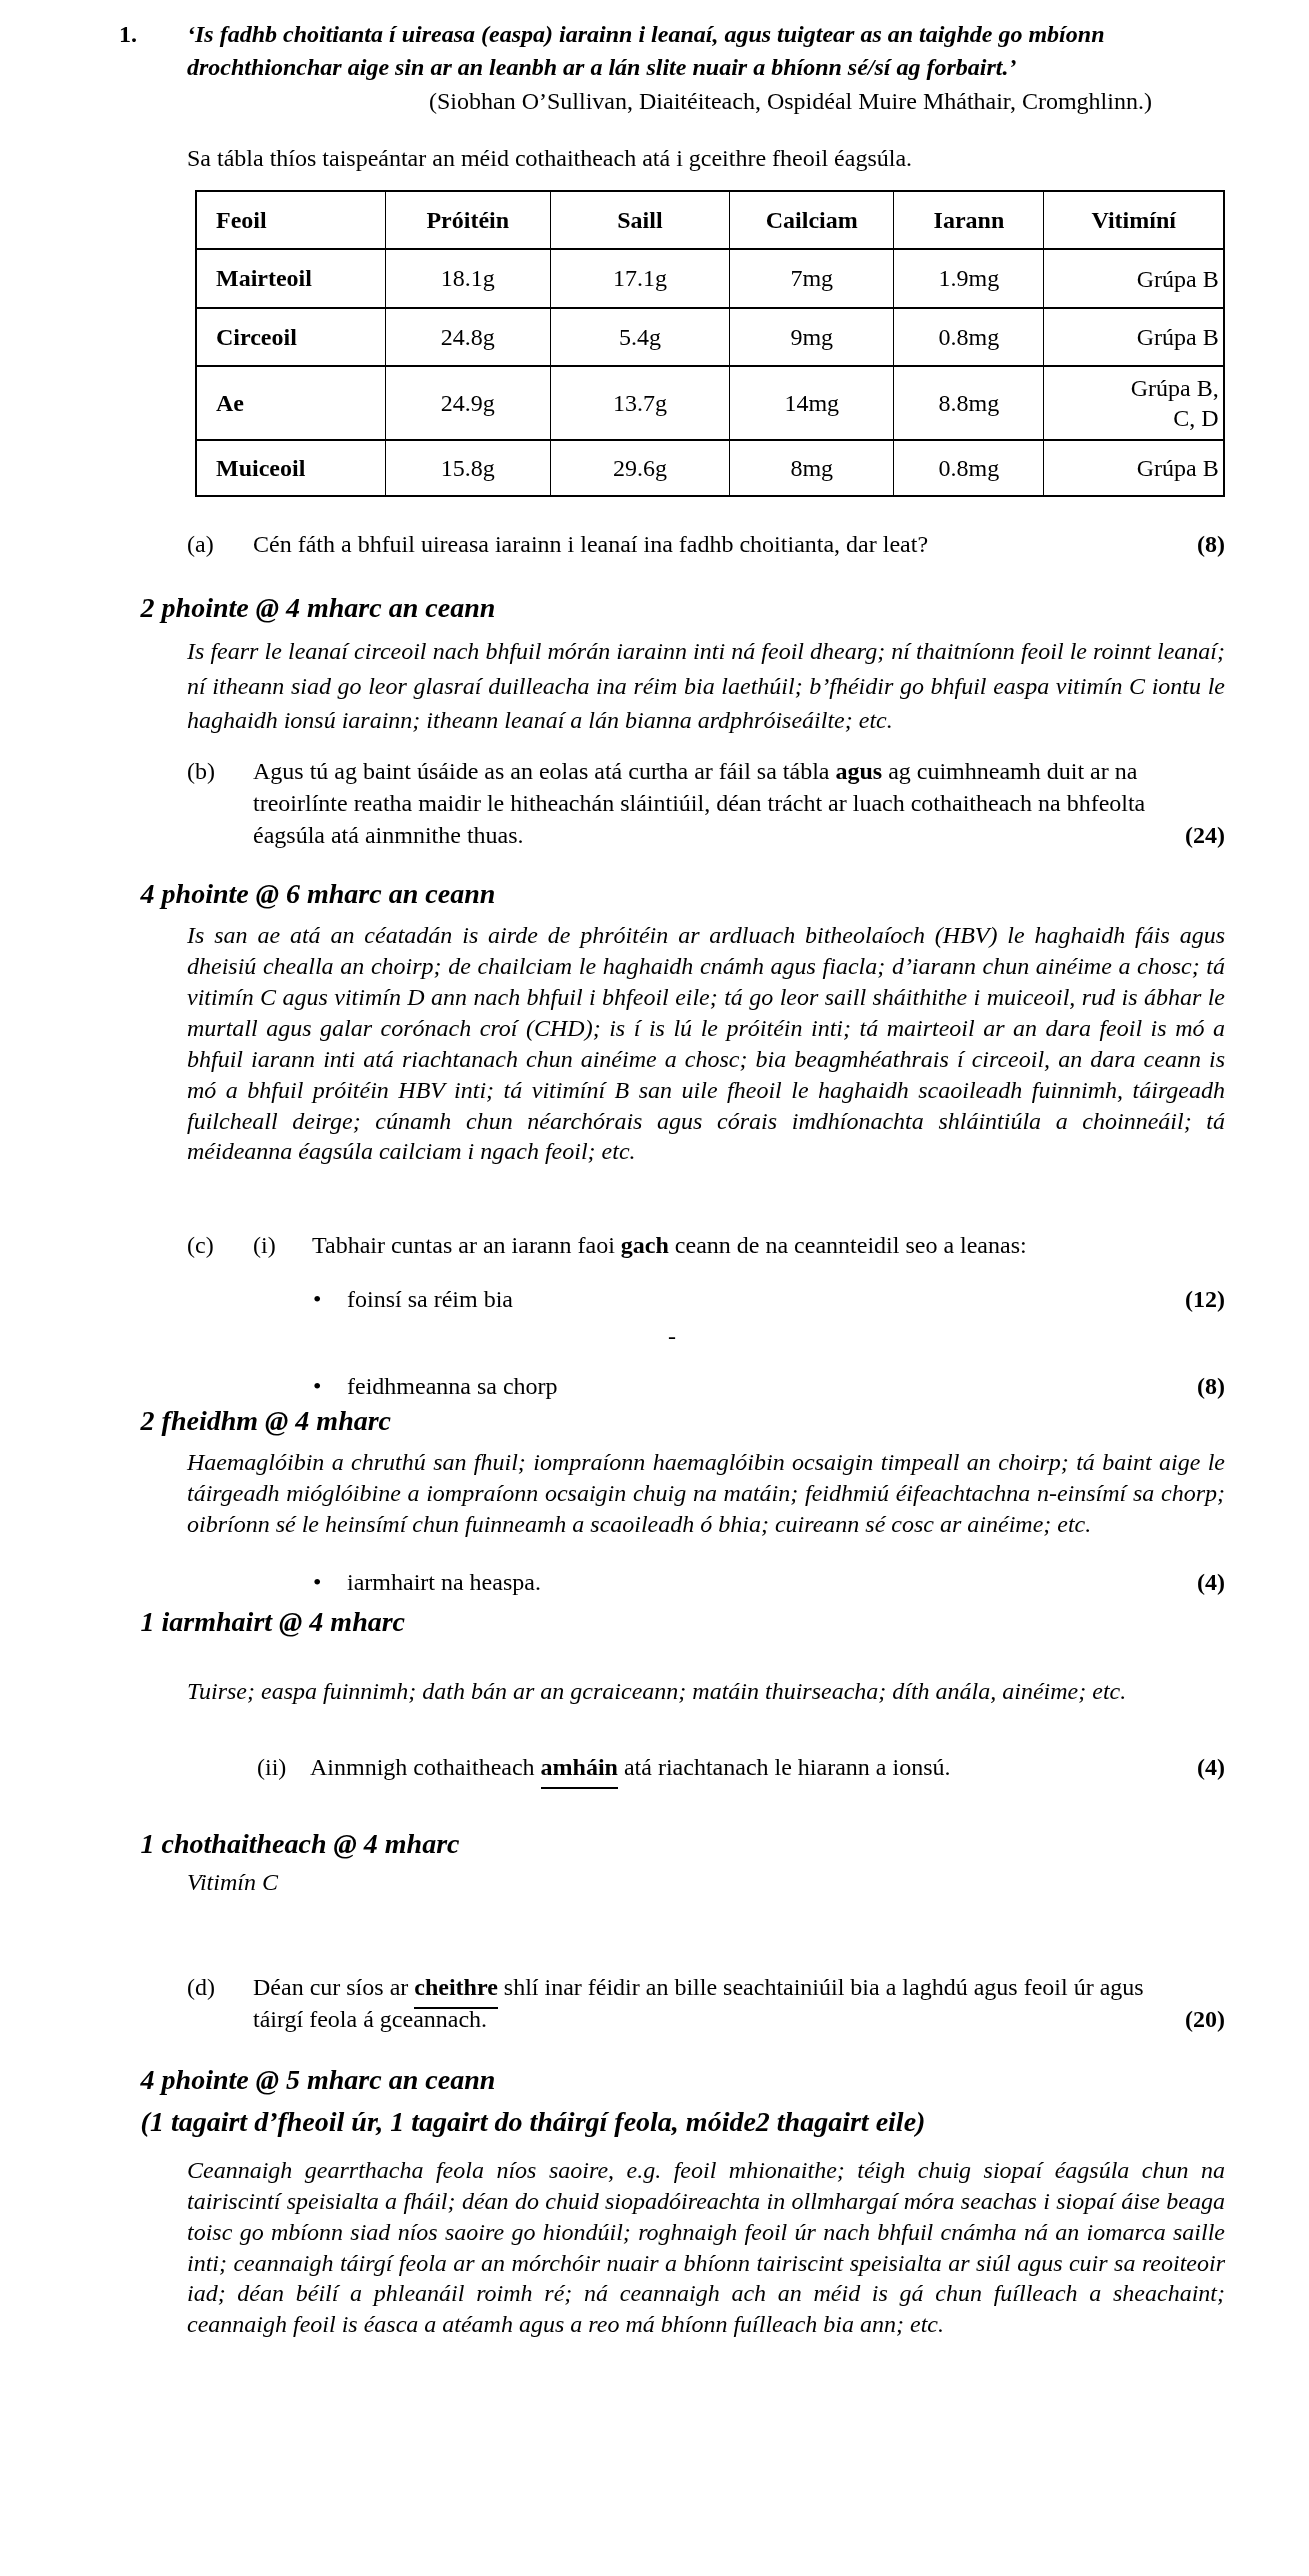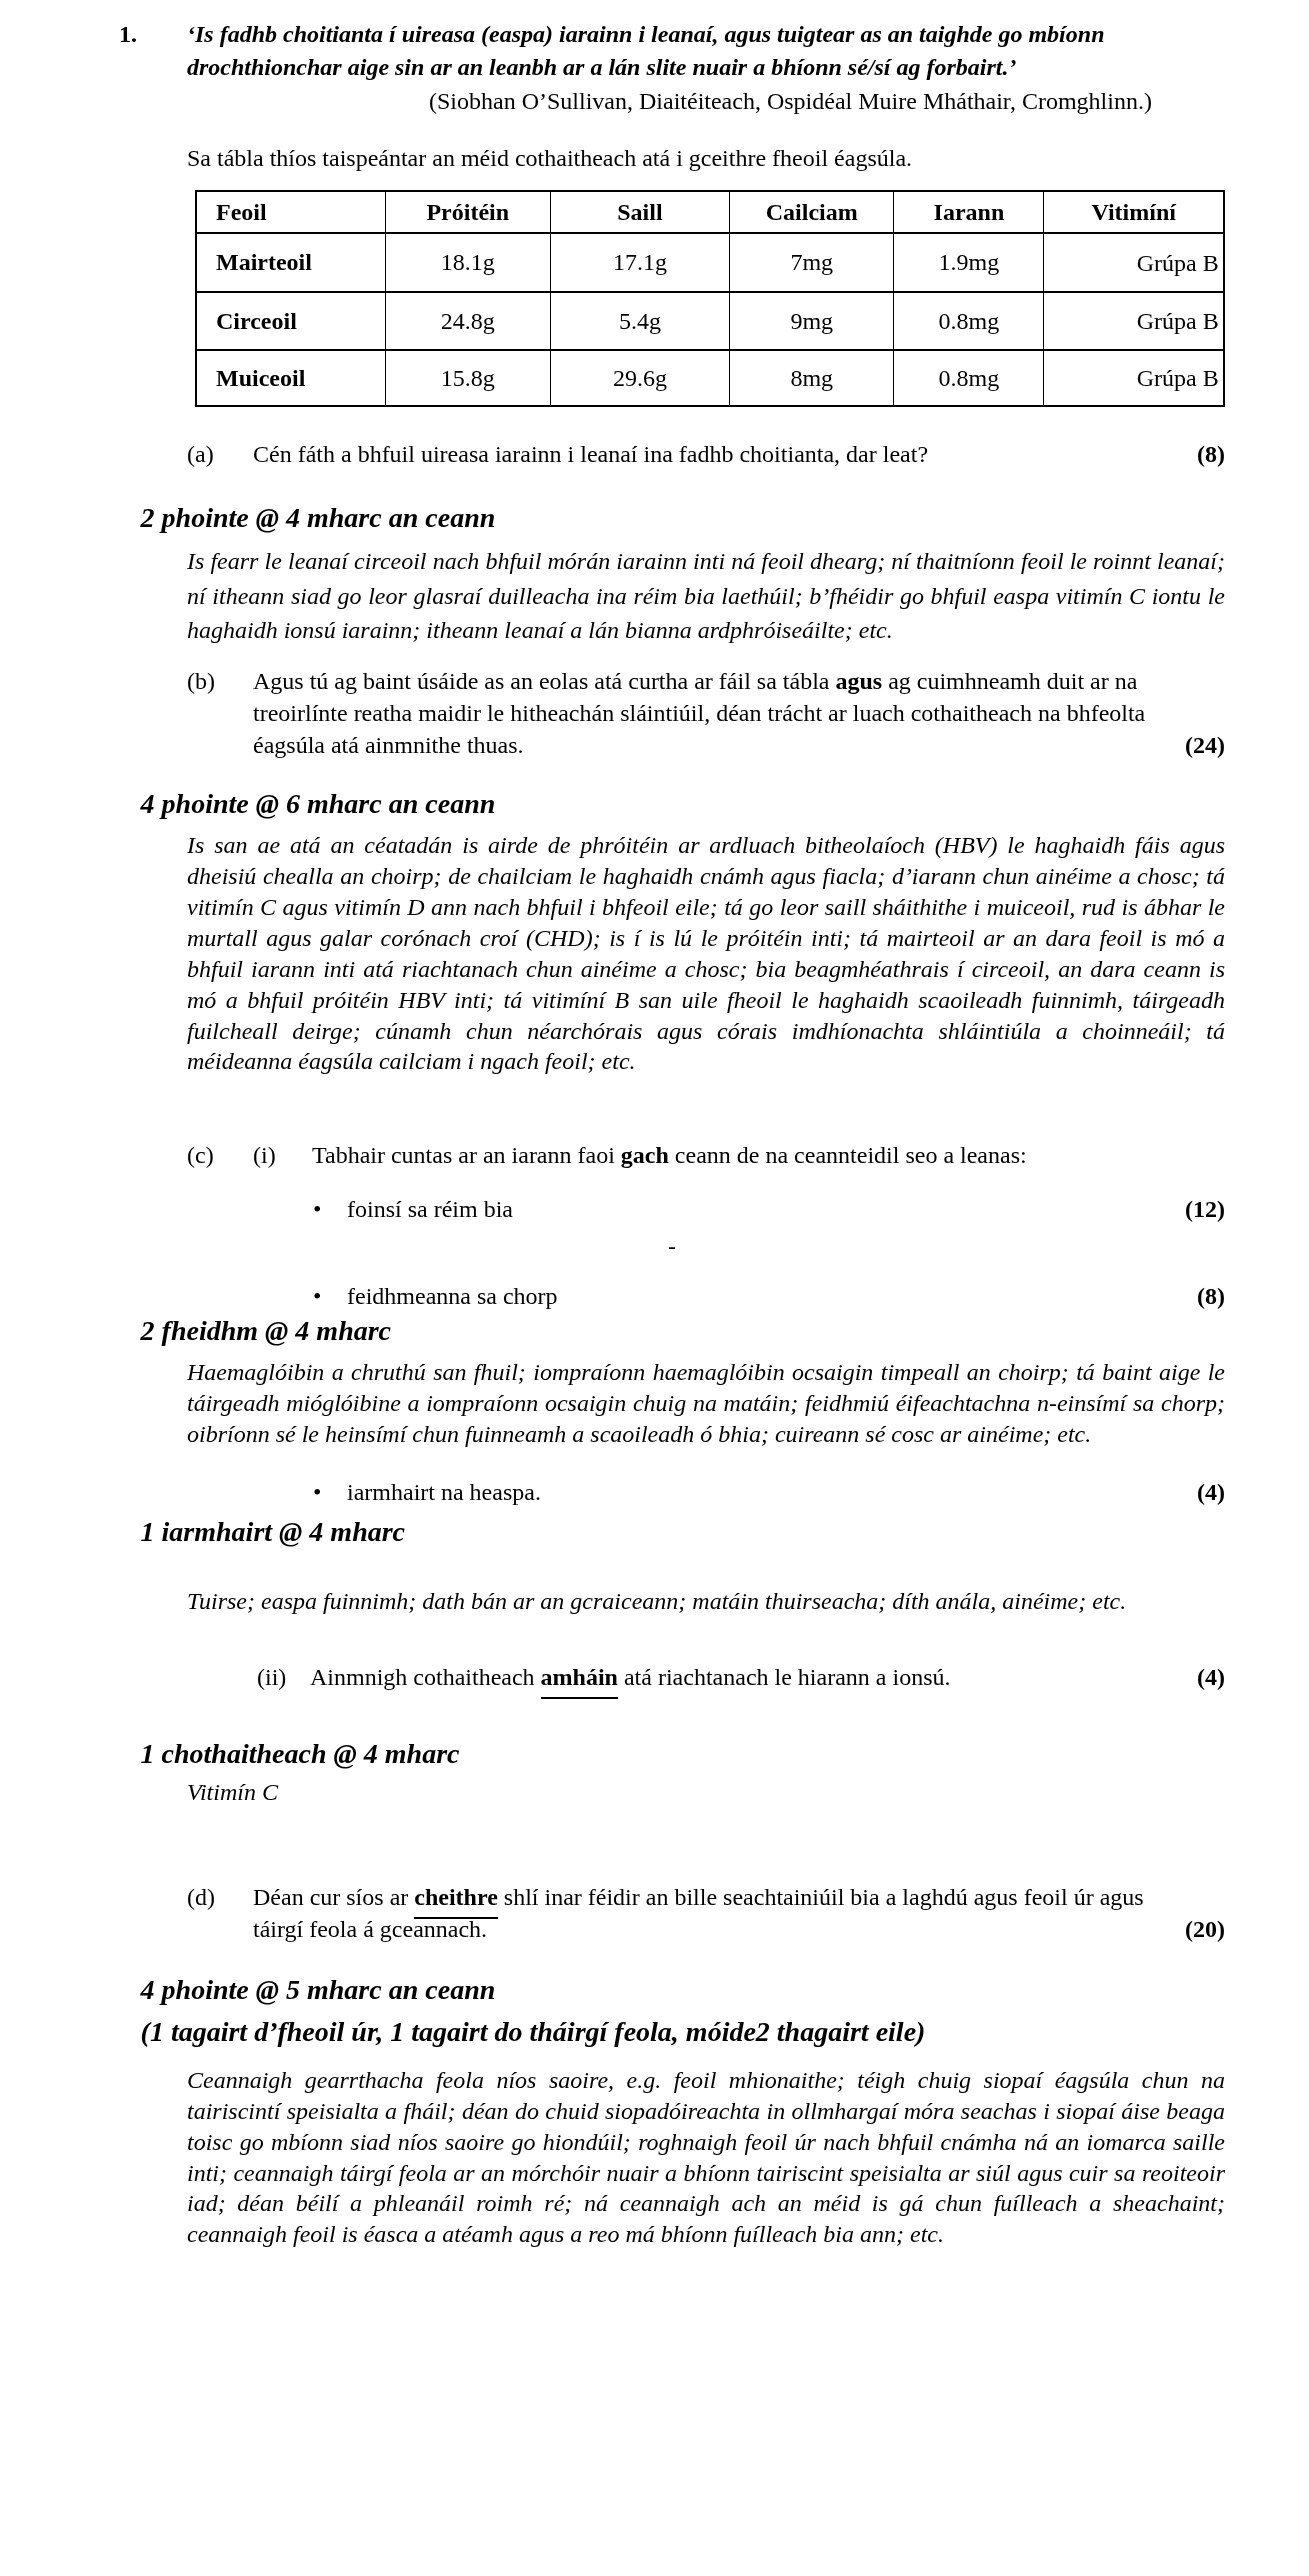--- a/index.html
+++ b/index.html
@@ -70,21 +70,21 @@
 
   <div class="q-head">
     <div class="q-num">1.</div>
     <div class="q-quote">‘Is fadhb choitianta í uireasa (easpa) iarainn i leanaí, agus tuigtear as an taighde go mbíonn drochthionchar aige sin ar an leanbh ar a lán slite nuair a bhíonn sé/sí ag forbairt.’</div>
   </div>
   <div class="attribution">(Siobhan O’Sullivan, Diaitéiteach, Ospidéal Muire Mháthair, Cromghlinn.)</div>
   <div class="intro">Sa tábla thíos taispeántar an méid cothaitheach atá i gceithre fheoil éagsúla.</div>
 
   <table class="ntable">
     <tbody>
-        <tr style="height:42px">
+        <tr style="height:58px">
       <th class="cname c0">Feoil</th>
       <th class="c1">Próitéin</th>
       <th class="c2">Saill</th>
       <th class="c3">Cailciam</th>
       <th class="c4">Iarann</th>
       <th class="c5">Vitimíní</th>
     </tr>
     <tr style="height:59px">
       <td class="cname">Mairteoil</td>
       <td>18.1g</td>
@@ -93,20 +93,29 @@
       <td>1.9mg</td>
       <td class="vit">Grúpa B</td>
     </tr>
     <tr style="height:58px">
       <td class="cname">Circeoil</td>
       <td>24.8g</td>
       <td>5.4g</td>
       <td>9mg</td>
       <td>0.8mg</td>
       <td class="vit">Grúpa B</td>
+    </tr>
+    <tr style="height:74px">
+      <td class="cname">Ae</td>
+      <td>24.9g</td>
+      <td>13.7g</td>
+      <td>14mg</td>
+      <td>8.8mg</td>
+      <td class="vit">Grúpa B,
+C, D</td>
     </tr>
     <tr style="height:56px">
       <td class="cname">Muiceoil</td>
       <td>15.8g</td>
       <td>29.6g</td>
       <td>8mg</td>
       <td>0.8mg</td>
       <td class="vit">Grúpa B</td>
     </tr>
   </tbody>

